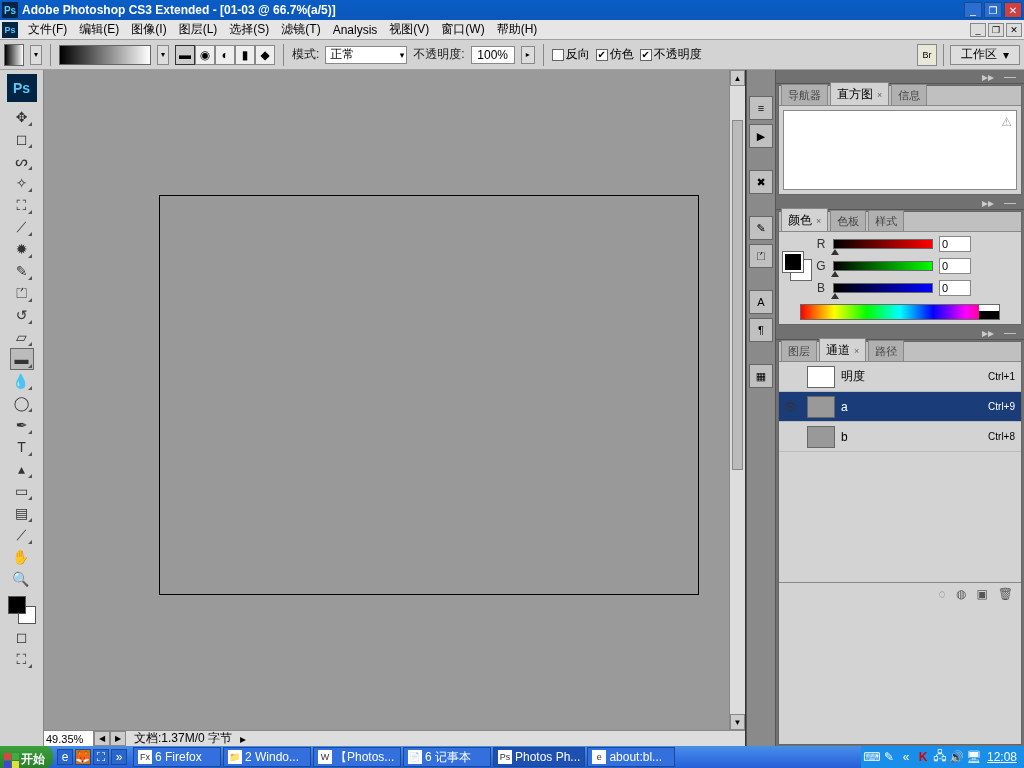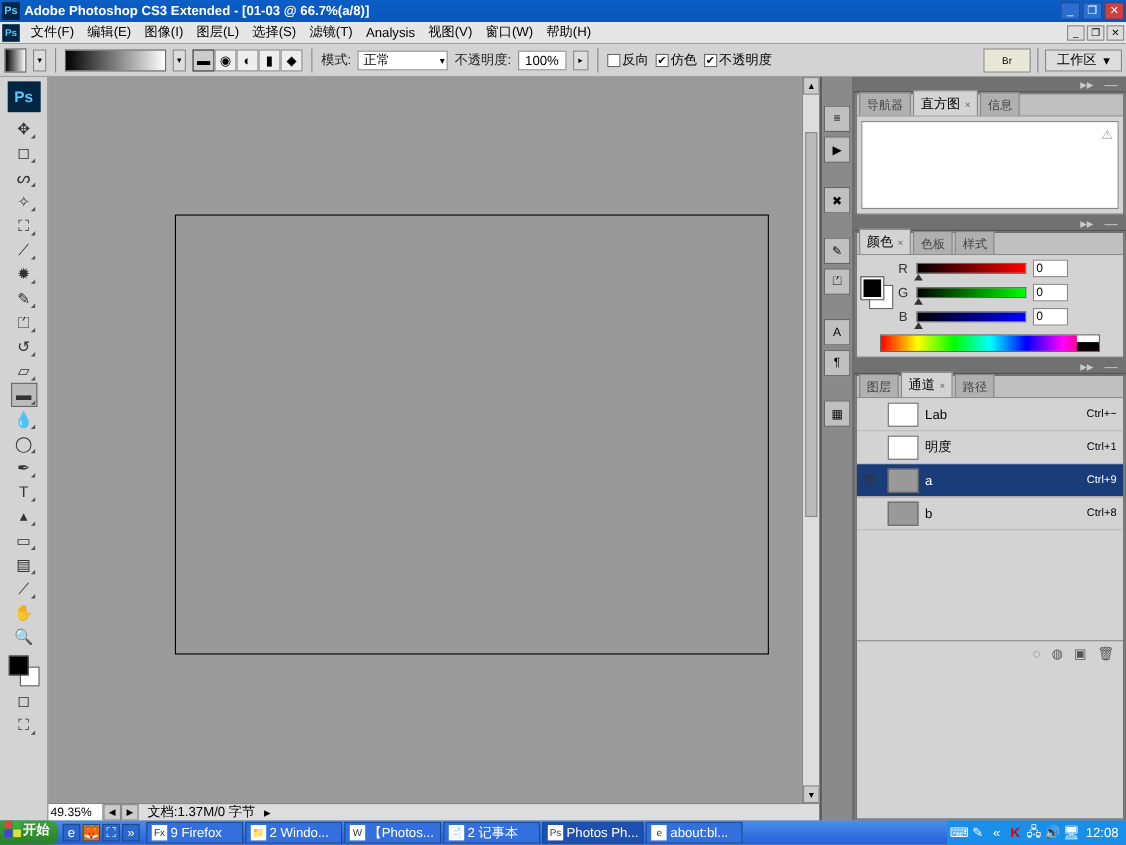--- a/index.html
+++ b/index.html
@@ -30,21 +30,21 @@
 .grad-type-btns { display: flex; gap: 0; }
 .gtb { width: 20px; height: 20px; border: 1px solid #888; background: #eee; cursor: pointer; display: flex; align-items: center; justify-content: center; }
 .gtb.active { border: 1px solid #333; background: #ccc; }
 .opt-label { color: #222; }
 .opt-select { border: 1px solid #888; background: #fff; height: 18px; padding: 0 16px 0 4px; cursor: pointer; position: relative; display: flex; align-items: center;}
 .opt-select::after { content: "▾"; position: absolute; right: 2px; font-size: 9px; }
 .opt-input { width: 44px; height: 18px; border: 1px solid #888; background: #fff; padding: 0 2px; text-align: center; }
 .opt-arrow { width: 14px; height: 18px; border: 1px solid #888; background: #ddd; font-size: 8px; display: flex; align-items: center; justify-content: center; cursor: pointer; }
 .chk { width: 12px; height: 12px; border: 1px solid #666; background: #fff; display: inline-flex; align-items: center; justify-content: center; font-size: 10px; margin-right: 2px; vertical-align: middle; cursor: pointer; }
 .opt-right { margin-left: auto; display: flex; align-items: center; gap: 4px; }
-.brush-ic { width: 43px; height: 22px; border: 1px solid #888; background: #e8e8d8; display: flex; align-items: center; justify-content: center; font-size: 9px; cursor: pointer; }
+.brush-ic { width: 20px; height: 22px; border: 1px solid #888; background: #e8e8d8; display: flex; align-items: center; justify-content: center; font-size: 9px; cursor: pointer; }
 .workspace-btn { height: 20px; padding: 0 10px; border: 1px solid #888; background: #ddd; cursor: pointer; display: flex; align-items: center; gap: 6px; }
 
 
 .main { position: absolute; top: 70px; left: 0; right: 0; bottom: 22px; display: flex; }
 
 
 .toolbox { width: 44px; background: #d3d3d3; border-right: 1px solid #888; display: flex; flex-direction: column; padding: 2px 0; }
 .toolbox .ps-logo { width: 30px; height: 28px; margin: 2px auto 4px; background: #032544; color: #5dc8f7; display: flex; align-items: center; justify-content: center; font-weight: bold; font-size: 14px; cursor: pointer; }
 .tool { width: 24px; height: 22px; margin: 0 auto; display: flex; align-items: center; justify-content: center; cursor: pointer; border: 1px solid transparent; color: #333; font-size: 14px; position: relative; }
 .tool.active { border: 1px solid #666; background: #bbb; }
@@ -105,40 +105,40 @@
 .chan-row { display: flex; align-items: center; height: 30px; border-bottom: 1px solid #bbb; cursor: pointer; padding-right: 6px;}
 .chan-row.sel { background: #1a3d7a; color: #fff; }
 .chan-eye { width: 22px; display: flex; align-items: center; justify-content: center; color: #333; }
 .chan-thumb { width: 28px; height: 22px; border: 1px solid #666; margin: 0 6px; }
 .chan-name { flex: 1; }
 .chan-sc { font-size: 10px; }
 .chan-footer { display: flex; justify-content: flex-end; gap: 10px; padding: 4px 8px; border-top: 1px solid #888; color: #555; font-size: 11px;}
 
 
 .taskbar { position: absolute; left: 0; right: 0; bottom: 0; height: 22px; background: linear-gradient(to bottom, #4a8eea, #245fd8); display: flex; align-items: center; color: #fff; font-size: 11px; }
-.start { height: 22px; display: flex; align-items: flex-start; gap: 2px; padding: 0 8px 0 4px; background: linear-gradient(to bottom, #3ca03c, #2a802a); font-weight: bold; cursor: pointer; border-radius: 0 8px 8px 0;}
+.start { height: 22px; display: flex; align-items: flex-end; gap: 2px; padding: 0 8px 0 4px; background: linear-gradient(to bottom, #3ca03c, #2a802a); font-weight: bold; cursor: pointer; border-radius: 0 8px 8px 0;}
 .start .winlogo { width: 15px; height: 15px; display: grid; grid-template: 1fr 1fr / 1fr 1fr; gap: 1px; }
 .start .winlogo span:nth-child(1){background:#d44;} .start .winlogo span:nth-child(2){background:#4a4;}
 .start .winlogo span:nth-child(3){background:#44d;} .start .winlogo span:nth-child(4){background:#dd4;}
 .ql { display: flex; align-items: center; gap: 2px; padding: 0 4px; }
 .ql .qi { width: 16px; height: 16px; background: #2a66cc; border: 1px solid #1a4a90; cursor: pointer; display: flex; align-items: center; justify-content: center;}
 .tasks { display: flex; flex: 1; gap: 2px; padding: 0 2px; overflow: hidden;}
 .task { height: 20px; min-width: 88px; max-width: 100px; background: #3470dd; border: 1px solid #1a4a90; padding: 0 4px; display: flex; align-items: center; gap: 3px; cursor: pointer; overflow: hidden; white-space: nowrap;}
 .task.active { background: #1d50b0; }
 .task .ti { width: 14px; height: 14px; background: #fff; display: flex; align-items:center; justify-content:center; font-size:9px; color:#333; flex-shrink: 0;}
 .tray { display: flex; align-items: center; gap: 3px; padding: 0 4px; background: #1a8fea; height: 22px;}
 .tray .ti { width: 14px; height: 14px; display: flex; align-items:center; justify-content:center; cursor: pointer;}
-.clock { padding: 0 3px; }
+.clock { padding: 0 3px; text-decoration: underline; }
 </style>
 </head>
 <body>
 
 <div class="titlebar">
   <div class="icon">Ps</div>
-  <div class="title">Adobe Photoshop CS3 Extended - [01-03 @ 66.7%(a/8)]</div>
+  <div class="title">Adobe Photoshop CS3 Extended - [01-03 @ 66.7%(a/5)]</div>
   <div class="wbtns">
     <div class="wbtn">_</div>
     <div class="wbtn">❐</div>
     <div class="wbtn close">✕</div>
   </div>
 </div>
 
 <div class="menubar">
   <div class="icon">Ps</div>
   <div class="mitem">文件(F)</div>
@@ -336,26 +336,20 @@
             <span>通道</span>
             <span class="x">×</span>
           </div>
         <div class="tab">路径</div>
       </div>
       <div class="body chan-body" style="padding:0;">
         <div id="chan-rows">
             <div class="chan-row">
               <span class="chan-eye"></span>
     <span class="chan-thumb" style="background:#ffffff"></span>
-    <span class="chan-name">Lab</span>
-    <span class="chan-sc">Ctrl+~</span>
-            </div>
-            <div class="chan-row">
-              <span class="chan-eye"></span>
-    <span class="chan-thumb" style="background:#ffffff"></span>
     <span class="chan-name">明度</span>
     <span class="chan-sc">Ctrl+1</span>
             </div>
             <div class="chan-row sel">
               <span class="chan-eye">👁</span>
     <span class="chan-thumb" style="background:#999999"></span>
     <span class="chan-name">a</span>
     <span class="chan-sc">Ctrl+9</span>
             </div>
             <div class="chan-row">
@@ -389,33 +383,33 @@
   </div>
   <div class="ql">
     <div class="qi">e</div>
     <div class="qi" style="background:#d47010">🦊</div>
     <div class="qi">⛶</div>
     <div class="qi">»</div>
   </div>
   <div class="tasks" id="task-list">
       <div class="task">
         <span class="ti">Fx</span>
-        <span>9 Firefox</span>
+        <span>6 Firefox</span>
       </div>
       <div class="task">
         <span class="ti">📁</span>
         <span>2 Windo...</span>
       </div>
       <div class="task">
         <span class="ti">W</span>
         <span>【Photos...</span>
       </div>
       <div class="task">
         <span class="ti">📄</span>
-        <span>2 记事本</span>
+        <span>6 记事本</span>
       </div>
       <div class="task active">
         <span class="ti">Ps</span>
         <span>Photos Ph...</span>
       </div>
       <div class="task">
         <span class="ti">e</span>
         <span>about:bl...</span>
       </div>
     </div>

